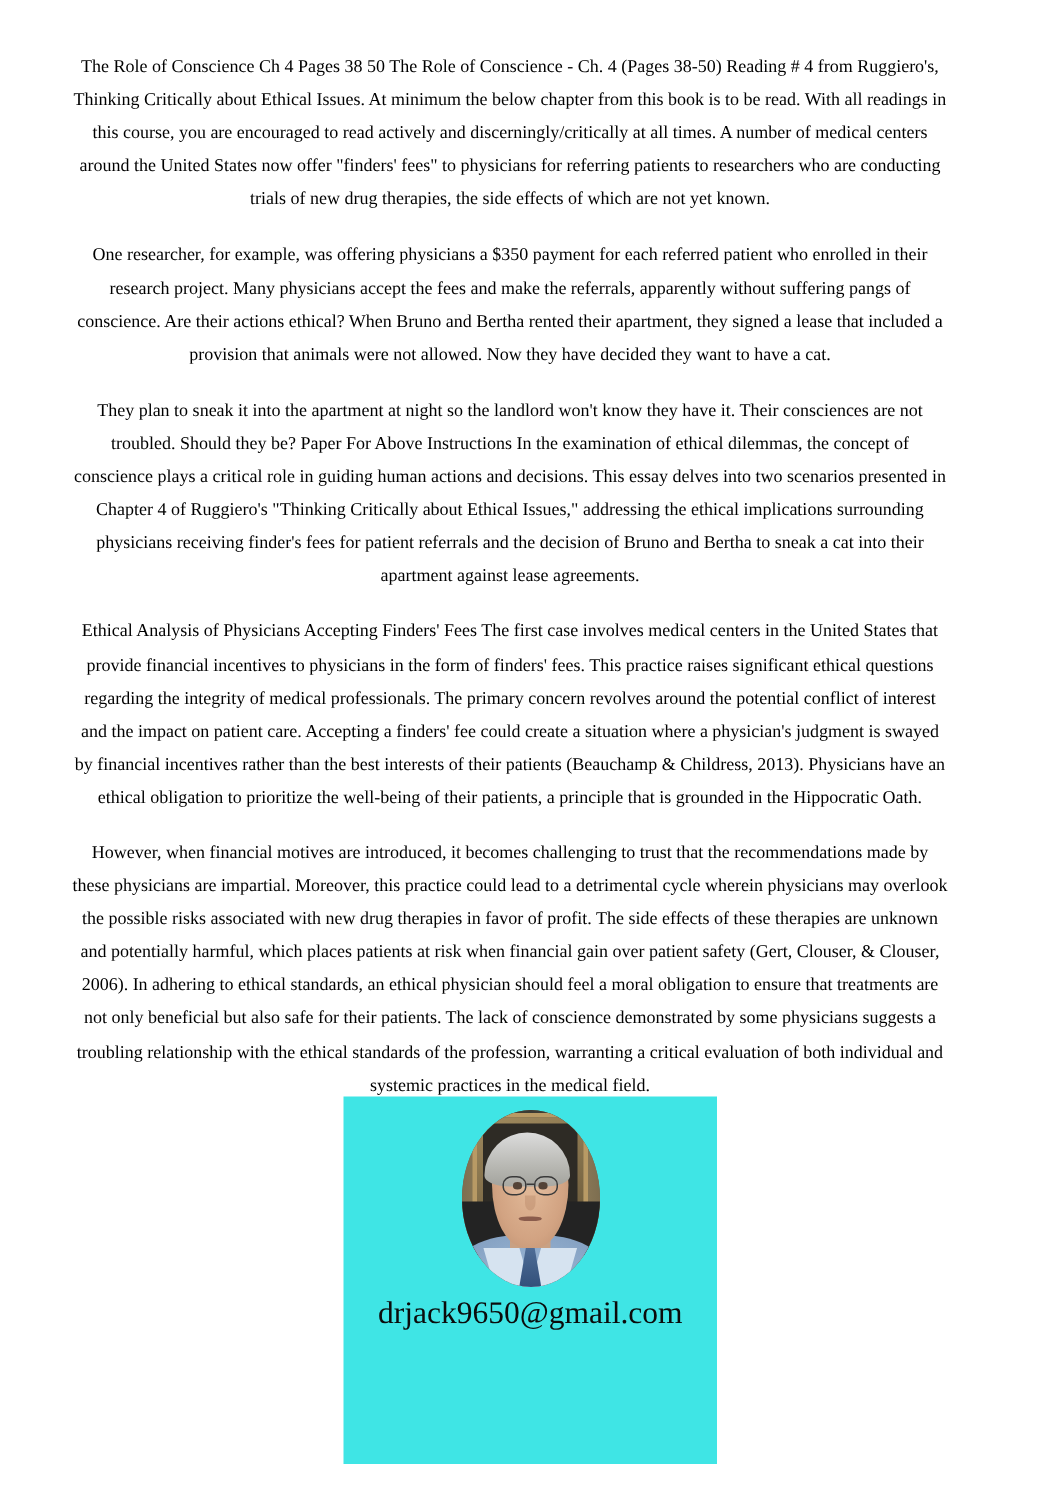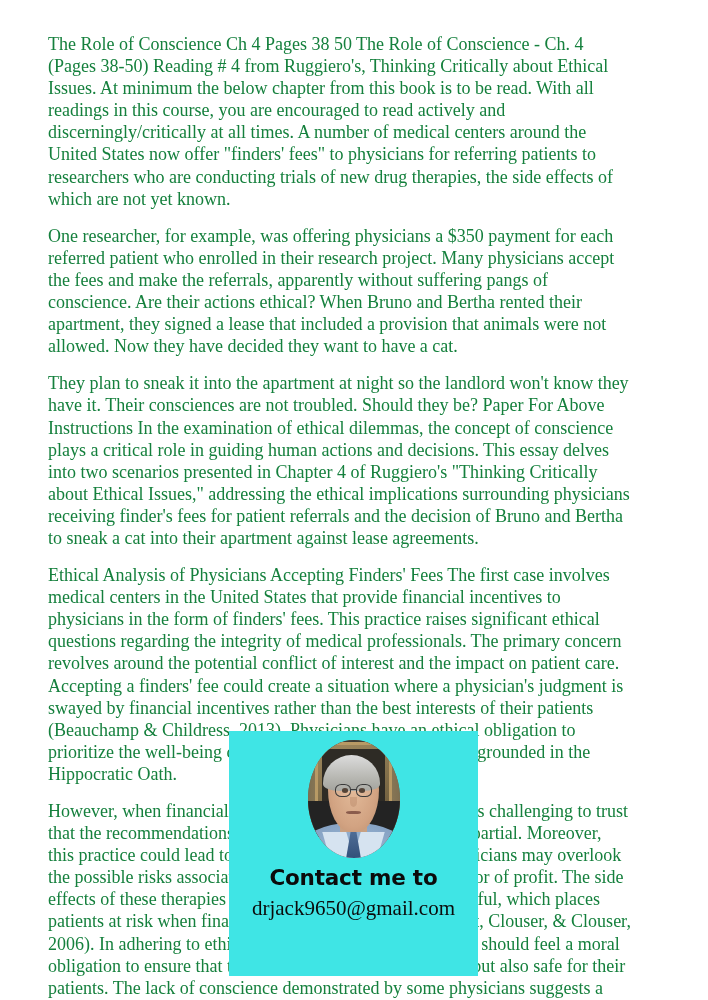--- a/index.html
+++ b/index.html
@@ -23,24 +23,24 @@
 
   .doc-body {
     position: absolute;
     left: 48px;
     top: 33px;
     width: 584px;
   }
 
   .para {
     margin: 0 0 15px 0;
-    font-size: 18px;
+    font-size: 12px;
     line-height: 22.1px;
-    color: #15803d;
-    text-align: left;
+    color: #000000;
+    text-align: center;
     white-space: pre-line;
   }
   .para:last-child { margin-bottom: 0; }
 
   
   .promo-overlay {
     position: absolute;
     left: 229px;
     top: 731px;
     width: 249px;
@@ -256,17 +256,16 @@
       <div class="pp-hair"></div>
       <div class="pp-nose"></div>
       <div class="pp-eyeL"></div>
       <div class="pp-eyeR"></div>
       <div class="pp-glassL"></div>
       <div class="pp-glassR"></div>
       <div class="pp-bridge"></div>
       <div class="pp-mouth"></div>
     </div>
 
-    <div class="promo-line1">Contact me to</div>
     <div class="promo-email">drjack9650@gmail.com</div>
   </div>
 
 </div>
 
 </body></html>

